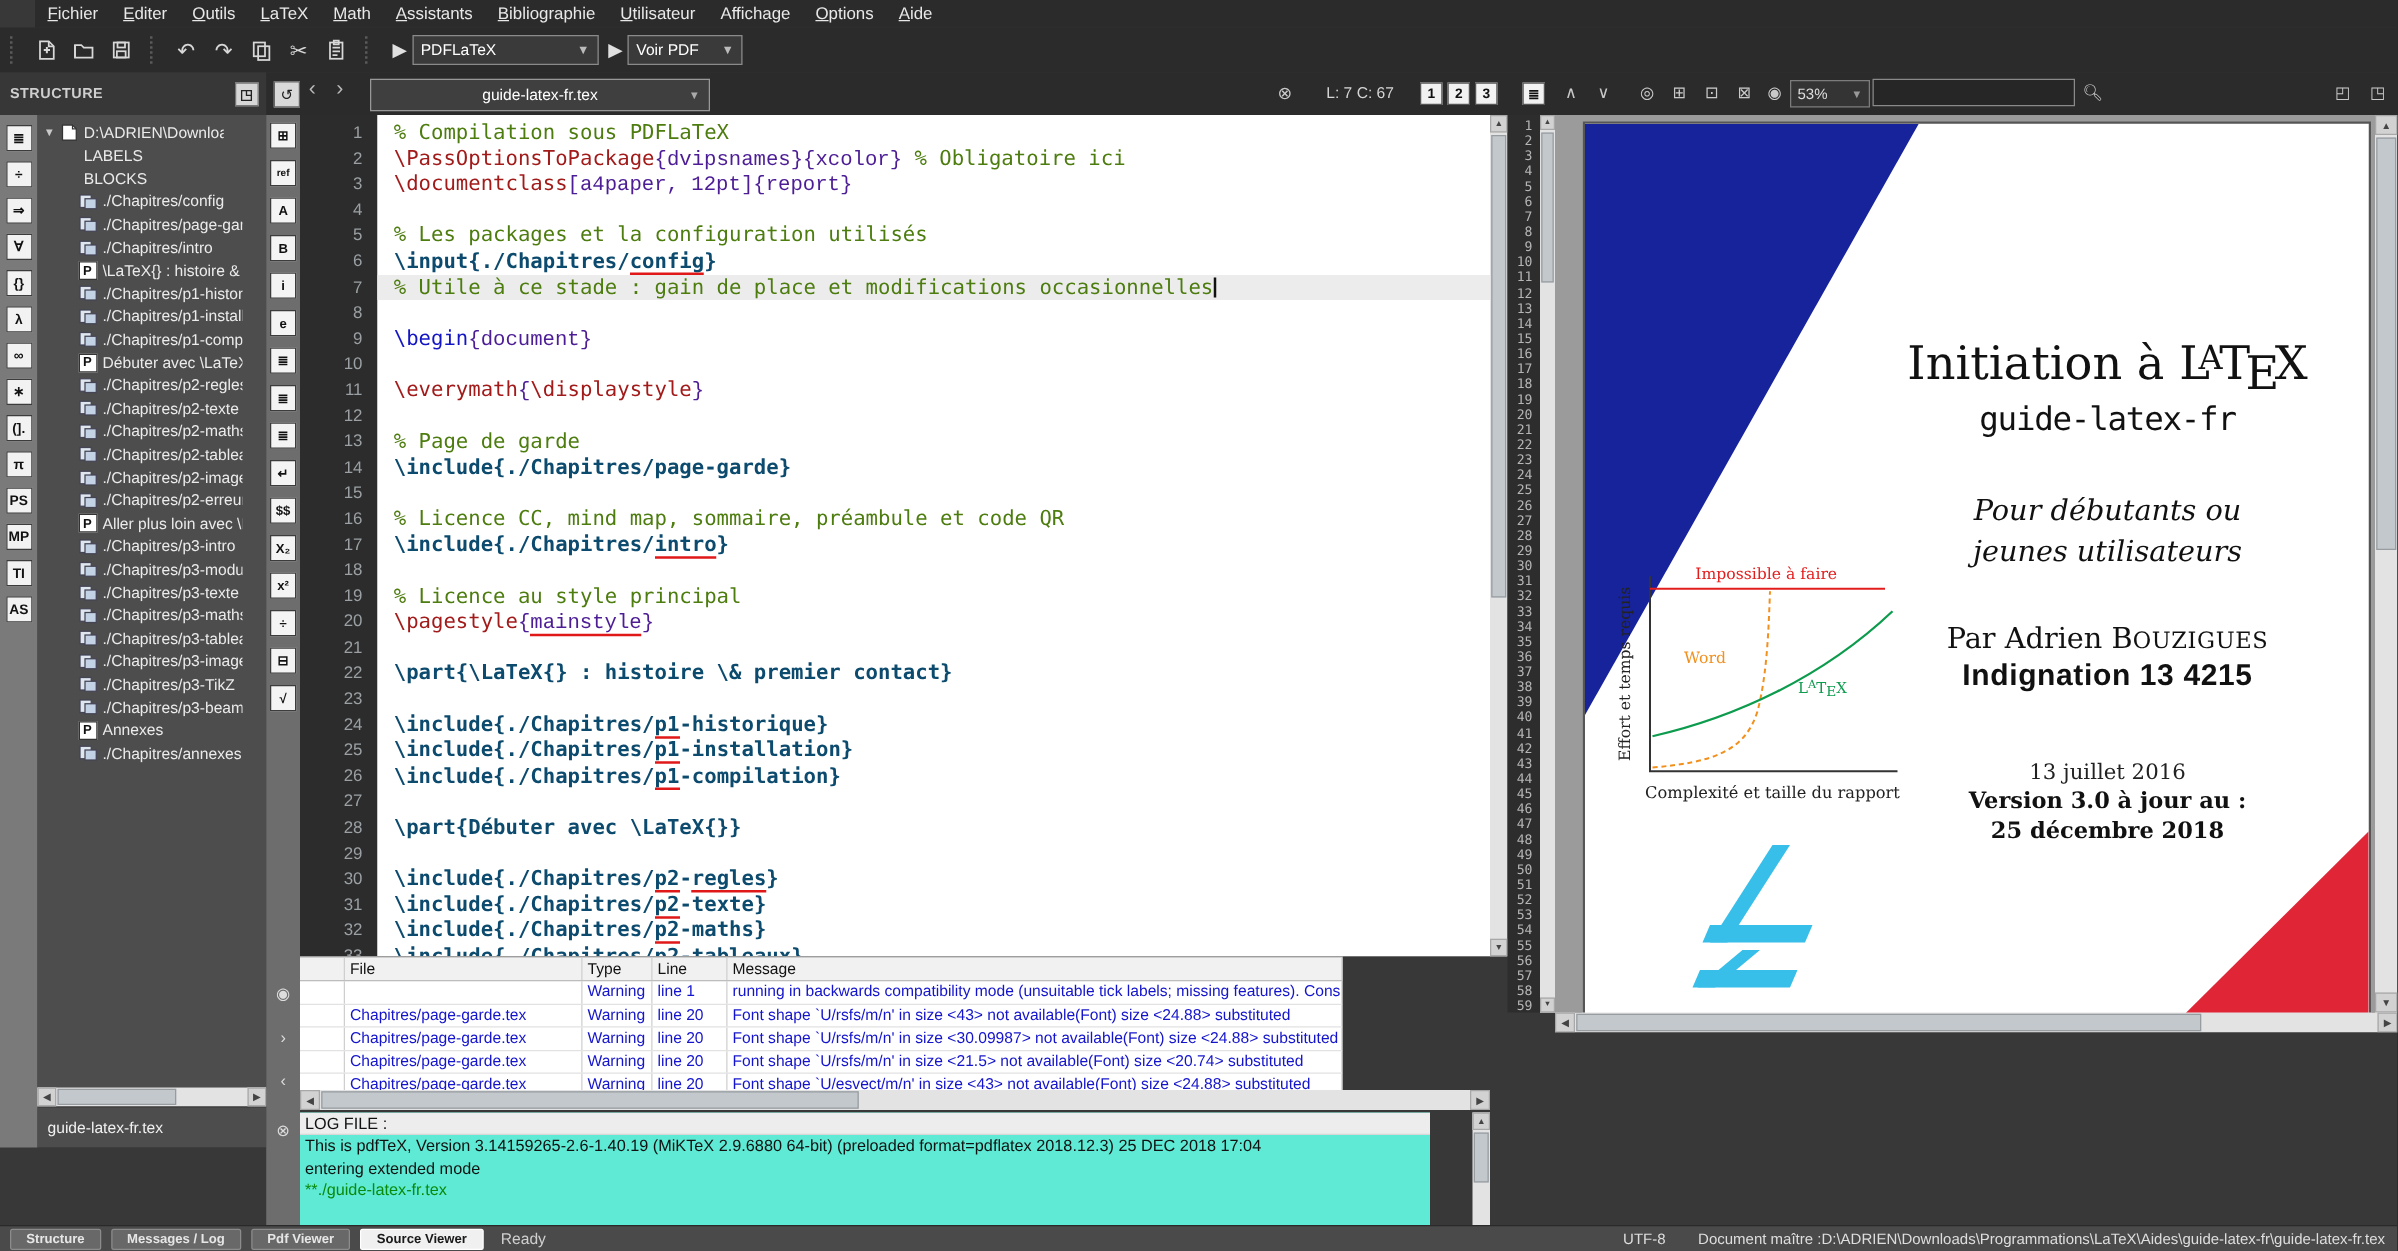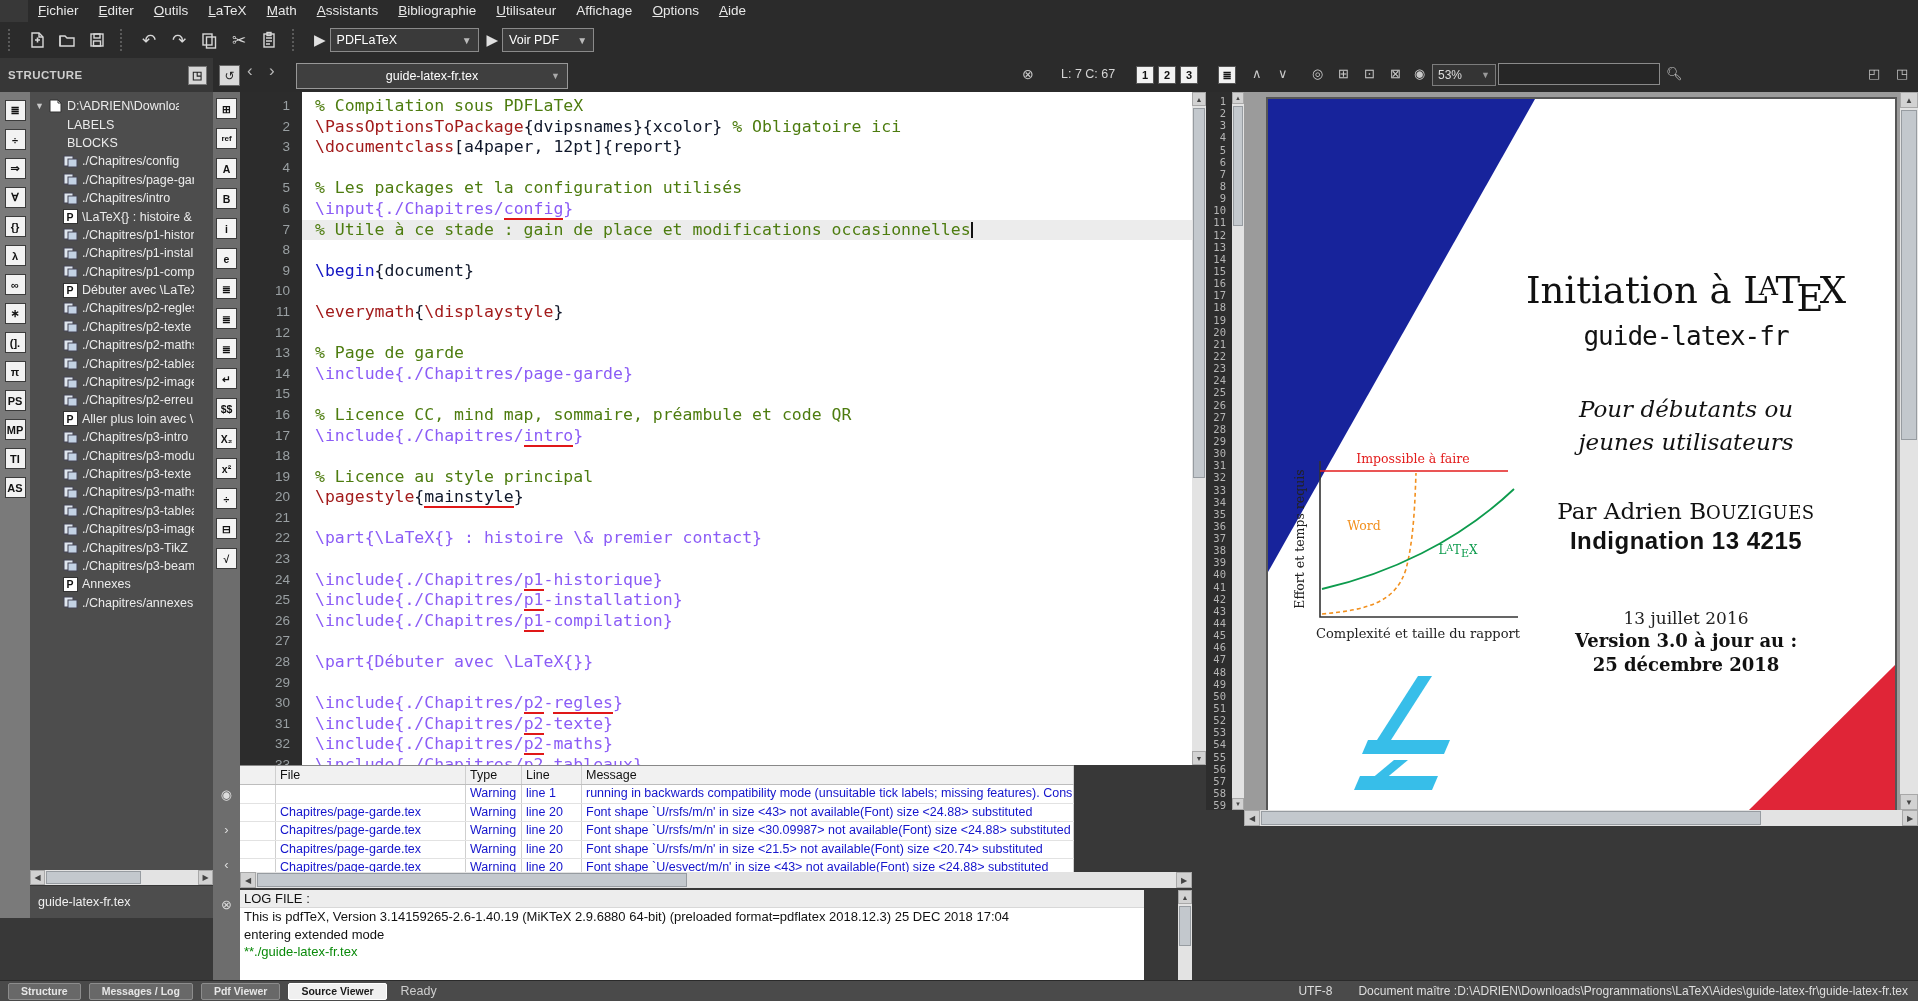--- a/index.html
+++ b/index.html
@@ -58,39 +58,39 @@
   #pdf-search{position:absolute;left:1285px;top:5px;width:160px;height:20px;background:#262626;border:1px solid #8a8a8a;}
   
   #editor{left:240px;top:92px;width:952px;height:673px;background:#fff;overflow:hidden;}
   #gutter{position:absolute;left:0;top:0;width:62px;height:673px;background:#2c2c2c;}
   .gnum{height:20.6px;line-height:20.6px;text-align:right;padding-right:12px;color:#9aa0a3;font-size:13.5px;}
   #gutter-in{padding-top:4px;}
   #code{position:absolute;left:62px;top:0;right:0;bottom:0;background:#fff;padding-top:4px;}
   .crow{height:20.6px;line-height:20.6px;padding-left:13px;font-family:"DejaVu Sans Mono","Liberation Mono",monospace;
         font-size:16.5px;white-space:pre;}
   .crow.cur{background:#ececec;}
-  .tc{color:#4d7c0f;} .tk{color:#a21b1b;} .tb{color:#8b5cf6;font-weight:normal;} .tbl{color:#1315c3;} .tt{color:#0f172a;}
+  .tc{color:#4d7c0f;} .tk{color:#a21b1b;} .tb{color:#0c4a6e;font-weight:bold;} .tbl{color:#1315c3;} .tt{color:#4c1d95;font-family:Liberation Mono, monospace;}
   .tu{border-bottom:2px solid #e01818;}
   .caret{display:inline-block;width:2px;height:16px;background:#111;vertical-align:-3px;}
   
   .sbar{background:#e3e3e3;position:absolute;}
   .sbtn{position:absolute;background:#d2d2d2;border:1px solid #a8a8a8;color:#444;display:flex;align-items:center;justify-content:center;box-sizing:border-box;}
   .sthumb{position:absolute;background:#c3c8cd;border:1px solid #979ca1;box-sizing:border-box;}
   
   #srcview{left:1206px;top:92px;width:26px;height:718px;background:#2d2d2d;overflow:hidden;padding-top:3px;box-sizing:border-box;}
   .srcnum{height:12.15px;line-height:12.15px;text-align:right;padding-right:6px;color:#b5b5b5;
           font-size:10.5px;font-family:"DejaVu Sans Mono",monospace;}
   
   #msgs{left:240px;top:765px;width:834px;height:107px;background:#fff;overflow:hidden;border-top:1px solid #888;}
   .mrow{display:flex;height:17.5px;line-height:17.5px;font-size:12.5px;color:#1414cc;border-bottom:1px solid #e2e2e2;}
   .mrow.mhead{background:#f1f1f1;color:#111;height:18px;line-height:18px;border-bottom:1px solid #bdbdbd;}
   .mc{padding-left:4px;border-right:1px solid #cfcfcf;white-space:nowrap;overflow:hidden;box-sizing:border-box;}
   .mc0{width:36px;flex:none;} .mc1{width:190px;flex:none;} .mc2{width:56px;flex:none;} .mc3{width:60px;flex:none;} .mc4{flex:1;}
   
-  #log{left:240px;top:890px;width:904px;height:90px;background:#ffffff;overflow:hidden;font-size:13px;}
+  #log{left:240px;top:890px;width:904px;height:90px;background:#5eead4;overflow:hidden;font-size:13px;}
   .logband{background:#ededed;color:#111;height:17px;line-height:17px;padding-left:4px;border-bottom:1px solid #d8d8d8;}
   .logline{height:17.5px;line-height:17.5px;padding-left:4px;color:#111;white-space:nowrap;}
   .logline.green{color:#0a8a0a;}
   
   #pdfcanvas{left:1244px;top:92px;width:674px;height:718px;background:#9b9b9b;}
   #pdfpage{position:absolute;left:22px;top:5px;width:627px;height:713px;background:#fff;border:2px solid #565656;box-sizing:content-box;overflow:hidden;}
   #pagesvg{position:absolute;left:0;top:0;}
   .ptext{position:absolute;left:120px;width:596px;text-align:center;color:#111;}
   #p-title{top:170px;font-family:"DejaVu Serif","Liberation Serif",serif;font-size:37px;}
   #p-sub{top:222px;font-family:"DejaVu Sans Mono",monospace;font-size:26px;letter-spacing:-1px;}

